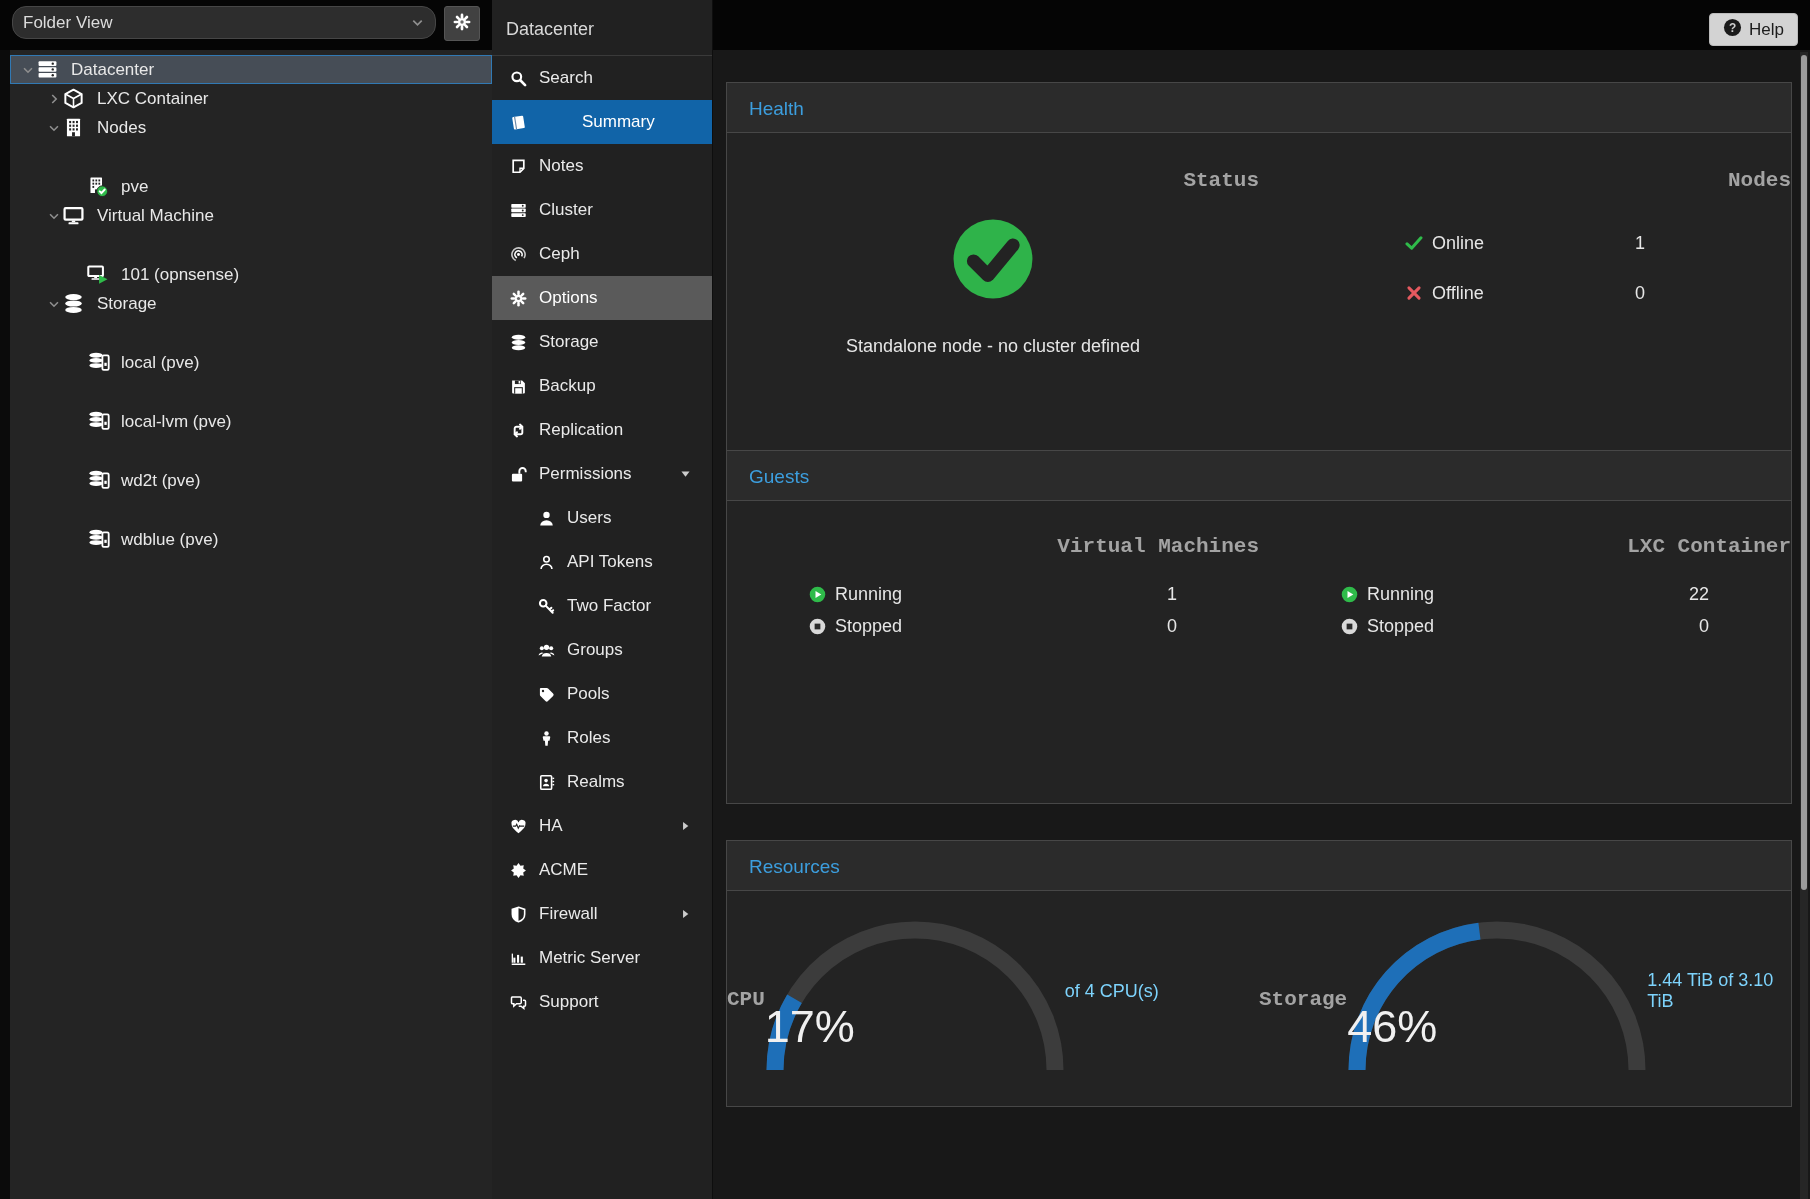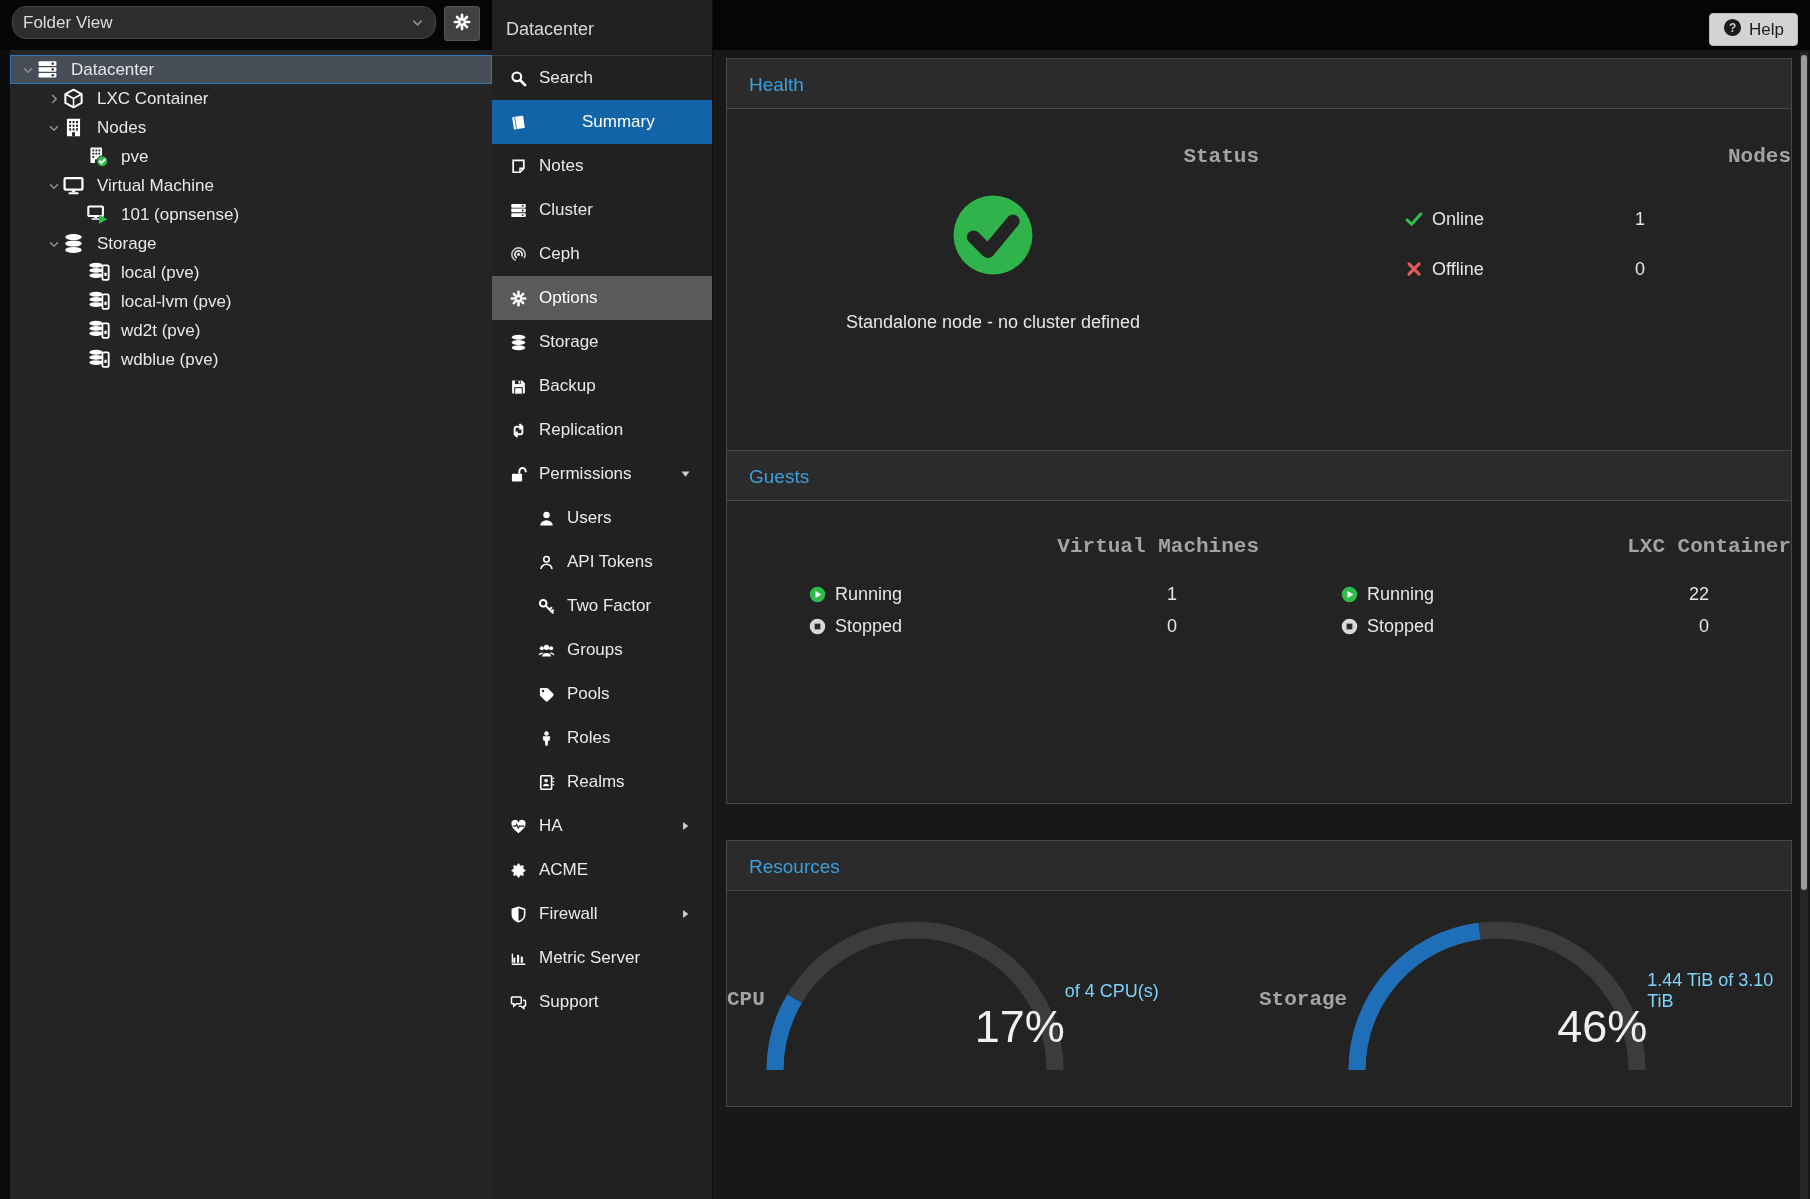--- a/index.html
+++ b/index.html
@@ -18,21 +18,21 @@
        border-radius:4px;display:flex;align-items:center;gap:7px;padding:0 13px;font-size:17px;
        color:#1c1c1c;font-family:"Liberation Sans",sans-serif;cursor:pointer;}
   
   .tree{position:absolute;left:0;top:50px;bottom:0;width:492px;background:#242424;
        border-left:10px solid #0b0b0b;box-sizing:border-box;z-index:2;}
   .tree-list{margin-top:5px;}
   .trow{display:flex;align-items:center;height:29px;font-size:17px;color:#e8e8e8;cursor:pointer;
        border:1px solid transparent;box-sizing:border-box;}
   .trow.lvl0{padding-left:8px;}
   .trow.lvl1{padding-left:34px;}
-  .trow.lvl2{padding-left:58px;}
+  .trow.lvl2{padding-left:58px;margin-top:30px;}
   .trow.selected{background:#464d56;border-color:#3179b4;}
   .trow .arrow{width:18px;display:flex;justify-content:center;flex:0 0 18px;}
   .trow .ticon{width:30px;display:flex;justify-content:flex-start;align-items:center;flex:0 0 30px;}
   .trow .tlabel{margin-left:4px;white-space:nowrap;}
   
   .menu{position:absolute;left:492px;top:0;bottom:0;width:221px;background:#212121;z-index:6;
        border-right:1px solid #0e0e0e;box-sizing:border-box;}
   .menu-title{height:56px;line-height:58px;padding-left:14px;font-size:18px;color:#d8d8d8;
        border-bottom:1px solid #3a3a3a;box-sizing:border-box;}
   .mrow{position:relative;display:flex;align-items:center;height:44px;font-size:17px;color:#eaeaea;cursor:pointer;}
@@ -40,41 +40,41 @@
   .mrow.sub .micon{margin-left:44px;}
   .mrow .mlabel{margin-left:11px;white-space:nowrap;}
   .mrow.selected{background:#1164a8;color:#fff;gap:43px;}
   .mrow.highlighted{background:#5a5a5a;color:#fff;}
   .mrow .mexp{position:absolute;right:20px;top:50%;transform:translateY(-50%);display:flex;}
   
   .content{position:absolute;left:713px;top:50px;right:0;bottom:0;background:#181818;z-index:1;}
   .panel{position:absolute;left:13px;width:1066px;background:#232323;border:1px solid #474747;box-sizing:border-box;}
   .panel header{display:block;height:50px;line-height:51px;background:#2b2b2b;color:#3c9ede;
        font-size:19px;padding-left:22px;border-bottom:1px solid #474747;box-sizing:border-box;}
-  .panel-health{top:8px;height:432px;}
+  .panel-health{top:32px;height:432px;}
   .panel-guests{top:400px;height:354px;}
   .panel-resources{top:790px;height:267px;}
   .cols2{display:flex;}
   .cols2 > div{flex:1;}
   h3.sec{margin:36px 0 0;text-align:right;font-size:21px;font-weight:bold;color:#a3a3a3;font-family:Liberation Mono, monospace;}
   .big-check{display:flex;justify-content:center;margin-top:26px;}
   .status-msg{margin:36px 0 0;text-align:center;font-size:18px;color:#e6e6e6;}
   .kv-block{width:240px;margin:26px auto 0;}
   .kv-row{display:flex;align-items:center;height:50px;font-size:18px;}
   .kv-row .kicon{display:flex;margin-right:9px;}
   .kv-row .kval{margin-left:auto;}
   .g-block{width:368px;margin:20px auto 0;}
   .g-row{display:flex;align-items:center;height:32px;font-size:18px;}
   .g-row .kicon{display:flex;margin-right:9px;}
   .g-row .kval{margin-left:auto;}
   .res-body{display:flex;}
   .gcolumn{flex:1;display:flex;flex-direction:row;align-items:center;}
   .gcolumn h3{margin:26px 0 0;}
   .gauge-box{position:relative;width:300px;height:164px;margin-top:26px;}
-  .gauge-pct{position:absolute;left:0;right:0;top:84px;text-align:right;font-size:45px;color:#f0f0f0;}
+  .gauge-pct{position:absolute;left:0;right:0;top:84px;text-align:left;font-size:45px;color:#f0f0f0;}
   .gauge-detail{margin-top:10px;font-size:18px;color:#7dd3fc;}
   
   .scrollbar{position:absolute;right:2px;top:52px;bottom:0;width:8px;background:#262626;z-index:7;}
   .scrollbar .thumb{position:absolute;left:1px;width:6px;top:3px;height:835px;background:#9c9c9c;border-radius:3px;}
 </style>
 </head>
 <body>
 
 <div class="app">
 

